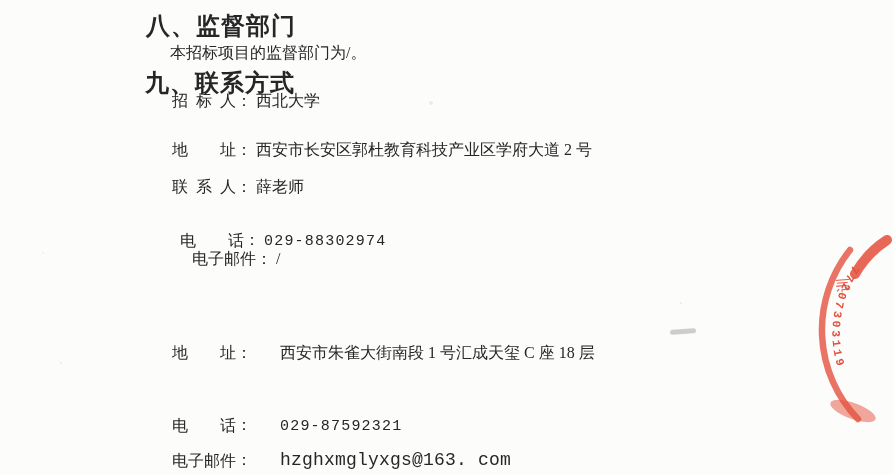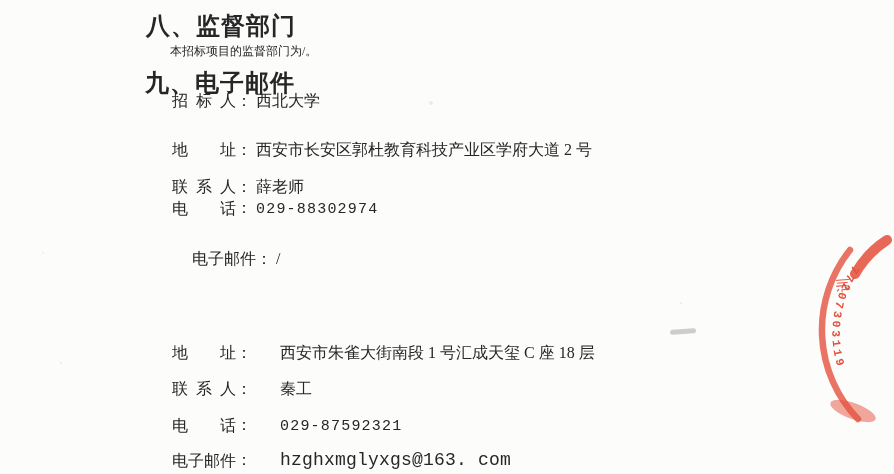--- a/index.html
+++ b/index.html
@@ -11,36 +11,36 @@
     color:var(--ink,#262626);
   }
   .heading{
     position:absolute;margin:0;
     font-family:"Liberation Sans","DejaVu Sans",sans-serif;
     font-weight:700;font-size:24px;line-height:1;letter-spacing:1px;
     color:var(--ink,#1e1e1e);
   }
   .h8{left:146px;top:14px;}
   .h9{left:145px;top:71px;}
-  .bodyline{position:absolute;left:170px;top:45px;margin:0;font-size:12px;line-height:1;white-space:nowrap;}
+  .bodyline{position:absolute;left:170px;top:45px;margin:0;font-size:16px;line-height:1;white-space:nowrap;}
   .row{position:absolute;left:172px;font-size:16px;line-height:1;white-space:nowrap;}
   .lbl{
     display:inline-block;width:64px;
     text-align:justify;text-align-last:justify;
     vertical-align:bottom;
   }
   .lbl.wide{width:auto;text-align-last:auto;}
   .colon{display:inline-block;}
   .val{margin-left:4px;}
   .g2 .val{margin-left:28px;}
   .g2 .agency-val{margin-left:6px;}
   .mono{font-family:"Liberation Mono","DejaVu Sans Mono",monospace;font-size:15px;letter-spacing:1.2px;}
   .mono.email{font-size:18px;letter-spacing:0.2px;}
   
-  .r10{top:93px;} .r11{top:142px;} .r12{top:179px;} .r13{top:200px;} .r14{top:251px;margin-left:20px;}
+  .r10{top:93px;} .r11{top:142px;} .r12{top:179px;} .r13{top:232px;margin-left:8px;} .r14{top:251px;margin-left:20px;}
   
   .r20{top:309px;} .r21{top:345px;} .r22{top:381px;} .r23{top:417px;} .r24{top:451px;}
   
   .seal{position:absolute;left:790px;top:228px;width:104px;height:214px;}
   .seal-stroke{stroke:var(--seal,#e2402c);fill:none;}
   .seal-fill{fill:var(--seal,#e2402c);}
   .seal-digits{
     font-family:"Liberation Mono","DejaVu Sans Mono",monospace;
     font-size:11.5px;letter-spacing:3px;font-weight:700;
   }
@@ -60,43 +60,40 @@
                330px 95px 0 0 rgba(90,90,90,0.08);
   }
 </style>
 </head>
 <body>
 
 <div class="page">
 
   <h2 class="heading h8">八、监督部门</h2>
   <p class="bodyline">本招标项目的监督部门为/。</p>
-  <h2 class="heading h9">九、电子邮件</h2>
+  <h2 class="heading h9">九、联系方式</h2>
 
   <div class="row r10">
     <span class="lbl">招标人</span><span class="colon">：</span><span class="val">西北大学</span>
   </div>
   <div class="row r11">
     <span class="lbl">地址</span><span class="colon">：</span><span class="val">西安市长安区郭杜教育科技产业区学府大道 2 号</span>
   </div>
   <div class="row r12">
     <span class="lbl">联系人</span><span class="colon">：</span><span class="val">薛老师</span>
   </div>
   <div class="row r13">
     <span class="lbl">电话</span><span class="colon">：</span><span class="val mono">029-88302974</span>
   </div>
   <div class="row r14">
     <span class="lbl">电子邮件</span><span class="colon">：</span><span class="val">/</span>
   </div>
 
   <div class="row g2 r21">
     <span class="lbl">地址</span><span class="colon">：</span><span class="val">西安市朱雀大街南段 1 号汇成天玺 C 座 18 层</span>
-  </div>
-  <div class="row g2 r22">
-    <span class="lbl">联系人</span><span class="colon">：</span><span class="val">秦工</span>
   </div>
   <div class="row g2 r23">
     <span class="lbl">电话</span><span class="colon">：</span><span class="val mono">029-87592321</span>
   </div>
   <div class="row g2 r24">
     <span class="lbl">电子邮件</span><span class="colon">：</span><span class="val mono email">hzghxmglyxgs@163. com</span>
   </div>
 
   <svg class="seal" viewBox="790 228 104 214" width="104" height="214" aria-hidden="true">
     <defs>

